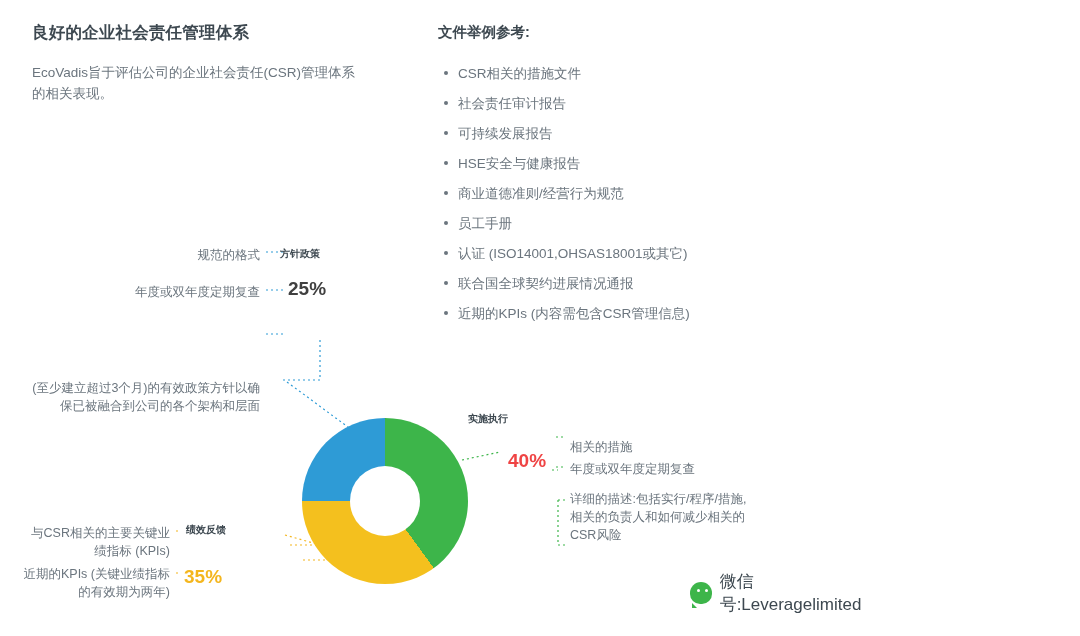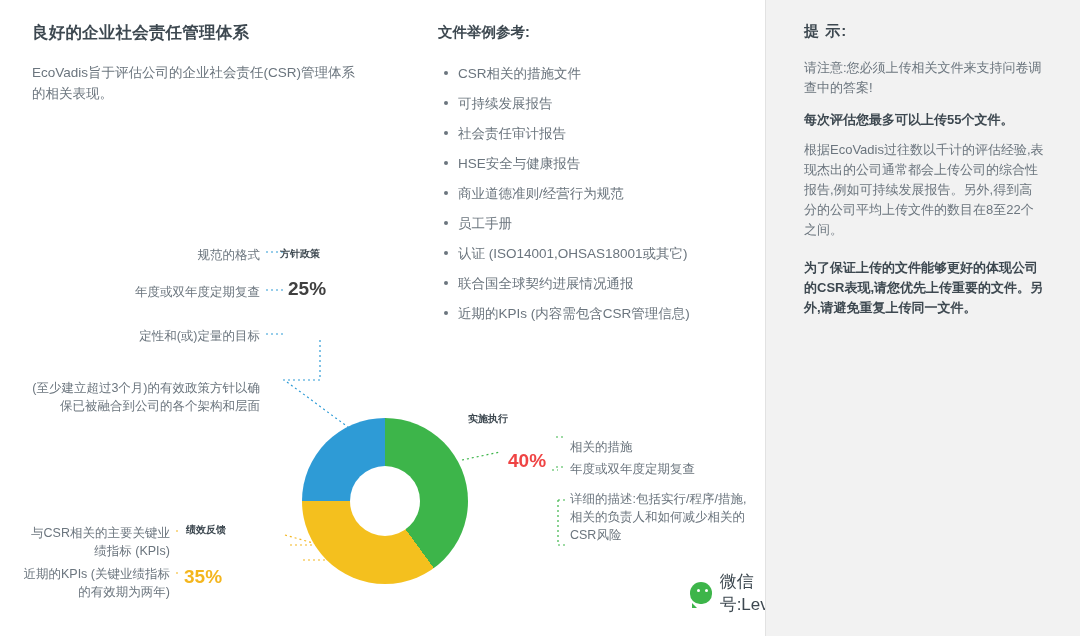--- a/index.html
+++ b/index.html
@@ -231,22 +231,22 @@
 <div class="page">
 
   <div class="left-col">
 
     <div class="heading">良好的企业社会责任管理体系</div>
     <div class="intro">EcoVadis旨于评估公司的企业社会责任(CSR)管理体系的相关表现。</div>
 
     <div class="docs-title">文件举例参考:</div>
     <ul class="docs-list">
       <li>CSR相关的措施文件</li>
+      <li>社会责任审计报告</li>
       <li>可持续发展报告</li>
-      <li>社会责任审计报告</li>
       <li>HSE安全与健康报告</li>
       <li>商业道德准则/经营行为规范</li>
       <li>员工手册</li>
       <li>认证 (ISO14001,OHSAS18001或其它)</li>
       <li>联合国全球契约进展情况通报</li>
       <li>近期的KPIs (内容需包含CSR管理信息)</li>
     </ul>
 
     <svg class="conn" width="766" height="636" style="left:0;top:0;">
       <g stroke="#2e9bd6" stroke-width="1.2" stroke-dasharray="2,3" fill="none">
@@ -280,41 +280,33 @@
     <div class="seg-pct pct-blue policy-pct">25%</div>
 
     <div class="seg-title impl-title">实施执行</div>
     <div class="seg-pct pct-green impl-pct">40%</div>
 
     <div class="seg-title perf-title">绩效反馈</div>
     <div class="seg-pct pct-yellow perf-pct">35%</div>
 
     <div class="lbl lbl-r p1">规范的格式</div>
     <div class="lbl lbl-r p2">年度或双年度定期复查</div>
-    <div class="lbl lbl-r p3">定性和(或)定量的目标</div>
     <div class="lbl lbl-r p4">(至少建立超过3个月)的有效政策方针以确保已被融合到公司的各个架构和层面</div>
 
     <div class="lbl i1">相关的措施</div>
     <div class="lbl i2">年度或双年度定期复查</div>
     <div class="lbl i3">详细的描述:包括实行/程序/措施, 相关的负责人和如何减少相关的CSR风险</div>
 
     <div class="lbl lbl-r f1">与CSR相关的主要关键业绩指标 (KPIs)</div>
     <div class="lbl lbl-r f2">近期的KPIs (关键业绩指标的有效期为两年)</div>
 
     <div class="watermark">
       <span class="wechat-icon">
           <span class="d1"></span>
           <span class="d2"></span>
         </span>
       <span>微信号:Leveragelimited</span>
     </div>
 
   </div>
 
-  <div class="right-panel">
-    <div class="tip-title">提 示:</div>
-    <div class="tip-block tip-1">请注意:您必须上传相关文件来支持问卷调查中的答案!</div>
-    <div class="tip-block tip-2">每次评估您最多可以上传55个文件。</div>
-    <div class="tip-block tip-3">根据EcoVadis过往数以千计的评估经验,表现杰出的公司通常都会上传公司的综合性报告,例如可持续发展报告。另外,得到高分的公司平均上传文件的数目在8至22个之间。</div>
-    <div class="tip-block tip-4">为了保证上传的文件能够更好的体现公司的CSR表现,请您优先上传重要的文件。另外,请避免重复上传同一文件。</div>
-  </div>
 
 </div>
 
 </body></html>

